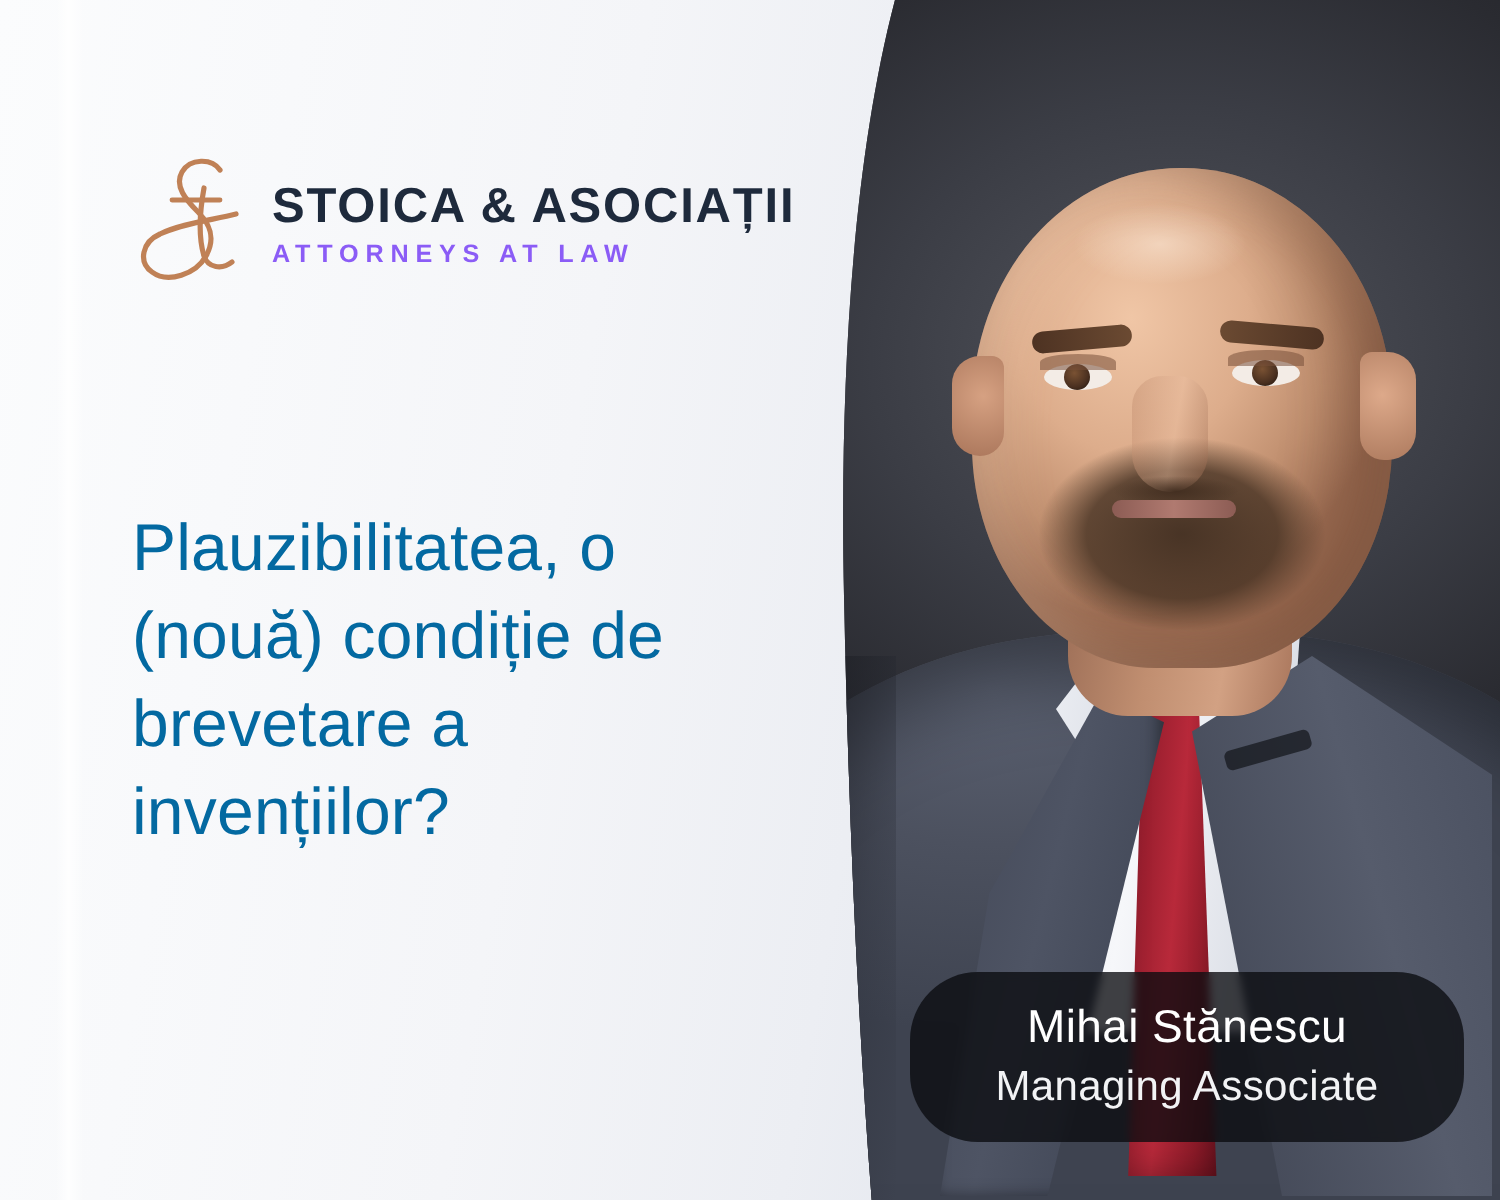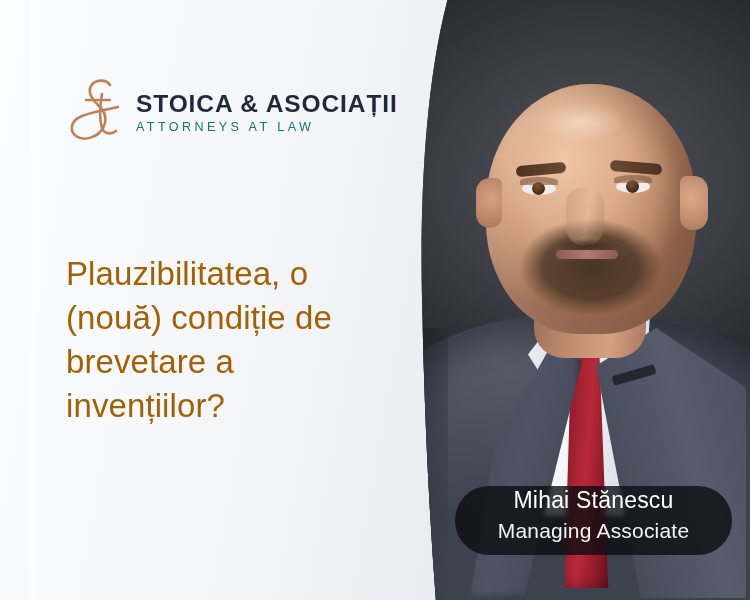--- a/index.html
+++ b/index.html
@@ -241,52 +241,53 @@
   .logo-name {
     font-size: 24.5px;
     font-weight: 700;
     letter-spacing: .9px;
     color: #1e2a3c;
     line-height: 1;
     white-space: nowrap;
   }
   .logo-sub {
     font-size: 12.6px;
-    font-weight: 400;
+    font-weight: 700;
     letter-spacing: 3.4px;
-    color: #0f766e;
+    color: #8b5cf6;
     line-height: 1;
     white-space: nowrap;
   }
 
   
   .headline {
     position: absolute;
     left: 66px;
     top: 252px;
     width: 310px;
     font-size: 33px;
     line-height: 44px;
     font-weight: 400;
-    color: #a16207;
+    color: #0369a1;
     letter-spacing: .1px;
   }
 
   
   .name-pill {
     position: absolute;
     left: 455px;
     top: 486px;
     width: 277px;
-    height: 69px;
+    height: 85px;
     border-radius: 34px;
     background: rgba(10,11,15,.78);
     display: flex;
     flex-direction: column;
     align-items: center;
+    justify-content: center;
     gap: 1px;
     backdrop-filter: blur(2px);
   }
   .pill-name {
     font-size: 23px;
     color: #ffffff;
     line-height: 29px;
     letter-spacing: .2px;
     white-space: nowrap;
   }

